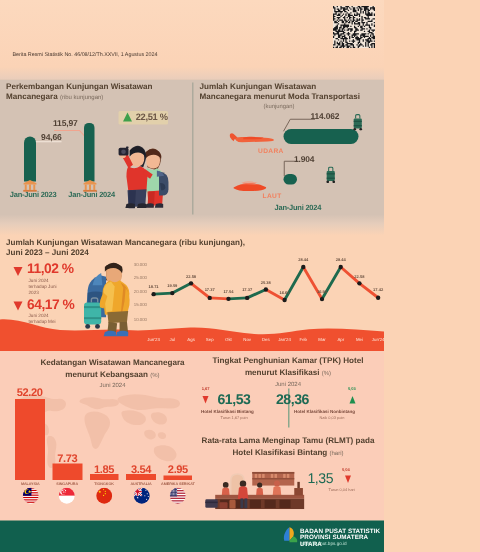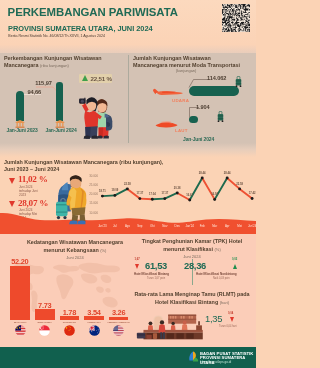--- a/index.html
+++ b/index.html
@@ -28,21 +28,21 @@
   .ttl .sm { font-size:4.0px; color:#7a6a5d; font-weight:normal;}
   .barval { position:absolute; font-size:5.7px; color:#4f4034; font-weight:bold; letter-spacing:-0.1px;}
   .barlbl { position:absolute; font-size:5.0px; color:#2e6b57; font-weight:bold; letter-spacing:-0.15px;}
   .bar { position:absolute; background:#17614f; }
   .pctg { position:absolute; font-size:6.2px; font-weight:bold; color:#6b5646; letter-spacing:-0.2px;}
   .tri-up { position:absolute; width:0;height:0; border-left:3.3px solid transparent; border-right:3.3px solid transparent; border-bottom:6.6px solid #3ea04b;}
   .tri-dn { position:absolute; width:0;height:0; border-left:3.3px solid transparent; border-right:3.3px solid transparent; border-top:6.6px solid #e0392c;}
   .tri-dn-s { position:absolute; width:0;height:0; border-left:2.6px solid transparent; border-right:2.6px solid transparent; border-top:5.2px solid #e0392c;}
   .tri-up-s { position:absolute; width:0;height:0; border-left:2.6px solid transparent; border-right:2.6px solid transparent; border-bottom:5.2px solid #1f8f4e;}
 
-  .bignum { position:absolute; font-size:9.2px; font-weight:bold; color:#e0392c; letter-spacing:-0.3px;font-family:Liberation Serif, serif;}
+  .bignum { position:absolute; font-size:9.2px; font-weight:bold; color:#e0392c; letter-spacing:-0.3px;}
   .notesm { position:absolute; font-size:3.1px; color:#8a5a4a; line-height:1.35;}
   .ylab { position:absolute; font-size:2.9px; color:#9a7a66; text-align:right;}
   .xlab { position:absolute; font-size:2.9px; color:#ffe6d9; text-align:center;}
   .dlab { position:absolute; font-size:2.7px; color:#6b5242; text-align:center; font-weight:bold;}
 
   .cval { position:absolute; font-size:7.4px; font-weight:bold; color:#e0442c; letter-spacing:-0.25px; text-align:center;}
   .clbl { position:absolute; font-size:2.45px; font-weight:bold; color:#a05a45; text-align:center;}
   .cbar { position:absolute; background:#ee4a2c; }
 
   .hnum { position:absolute; font-size:9.4px; font-weight:bold; color:#1d6a54; letter-spacing:-0.3px;}
@@ -57,22 +57,20 @@
 </style>
 </head>
 <body>
 
 <div class="page">
   <div class="abs header"></div>
   <div class="abs sec1"></div>
   <div class="abs sec1fade"></div>
   <div class="abs sec2"></div>
   <div class="abs sec3"></div>
-  <div class="abs h-title">PERKEMBANGAN PARIWISATA</div>
-  <div class="abs h-sub">PROVINSI SUMATERA UTARA, JUNI 2024</div>
   <div class="abs h-note">Berita Resmi Statistik No. 46/08/12/Th.XXVII, 1 Agustus 2024</div>
   <div class="abs" style="left:222px;top:4px;">
     <svg width="28" height="28" viewBox="0 0 34 34">
         <rect width="34" height="34" fill="#f2e6da"></rect>
         <path fill="#18181a" d="M0 0h1v1h-1zM3 0h1v1h-1zM6 0h1v1h-1zM10 0h3v1h-3zM15 0h1v1h-1zM20 0h2v1h-2zM23 0h6v1h-6zM32 0h1v1h-1zM0 1h2v1h-2zM6 1h4v1h-4zM11 1h1v1h-1zM13 1h1v1h-1zM16 1h2v1h-2zM19 1h1v1h-1zM21 1h2v1h-2zM25 1h3v1h-3zM30 1h4v1h-4zM1 2h1v1h-1zM3 2h2v1h-2zM6 2h1v1h-1zM8 2h4v1h-4zM14 2h1v1h-1zM16 2h2v1h-2zM20 2h1v1h-1zM22 2h2v1h-2zM25 2h4v1h-4zM30 2h1v1h-1zM32 2h2v1h-2zM1 3h1v1h-1zM4 3h2v1h-2zM8 3h2v1h-2zM12 3h1v1h-1zM16 3h3v1h-3zM20 3h1v1h-1zM22 3h1v1h-1zM25 3h2v1h-2zM28 3h2v1h-2zM33 3h1v1h-1zM1 4h7v1h-7zM9 4h2v1h-2zM16 4h3v1h-3zM22 4h1v1h-1zM24 4h1v1h-1zM26 4h1v1h-1zM28 4h1v1h-1zM2 5h1v1h-1zM6 5h1v1h-1zM11 5h1v1h-1zM14 5h1v1h-1zM19 5h1v1h-1zM22 5h1v1h-1zM24 5h1v1h-1zM26 5h1v1h-1zM28 5h2v1h-2zM31 5h1v1h-1zM0 6h3v1h-3zM4 6h2v1h-2zM8 6h1v1h-1zM10 6h1v1h-1zM12 6h2v1h-2zM17 6h1v1h-1zM19 6h3v1h-3zM26 6h6v1h-6zM33 6h1v1h-1zM0 7h1v1h-1zM3 7h3v1h-3zM7 7h1v1h-1zM10 7h1v1h-1zM12 7h4v1h-4zM17 7h3v1h-3zM21 7h1v1h-1zM27 7h5v1h-5zM33 7h1v1h-1zM0 8h2v1h-2zM6 8h1v1h-1zM9 8h1v1h-1zM12 8h2v1h-2zM16 8h1v1h-1zM21 8h1v1h-1zM23 8h1v1h-1zM28 8h1v1h-1zM0 9h1v1h-1zM3 9h3v1h-3zM8 9h2v1h-2zM11 9h1v1h-1zM13 9h2v1h-2zM16 9h2v1h-2zM23 9h1v1h-1zM25 9h2v1h-2zM28 9h1v1h-1zM0 10h2v1h-2zM4 10h1v1h-1zM9 10h1v1h-1zM13 10h1v1h-1zM16 10h1v1h-1zM19 10h1v1h-1zM21 10h1v1h-1zM23 10h1v1h-1zM26 10h4v1h-4zM32 10h2v1h-2zM0 11h1v1h-1zM3 11h1v1h-1zM5 11h3v1h-3zM9 11h2v1h-2zM12 11h1v1h-1zM14 11h1v1h-1zM16 11h2v1h-2zM19 11h3v1h-3zM23 11h2v1h-2zM31 11h1v1h-1zM1 12h2v1h-2zM4 12h1v1h-1zM7 12h2v1h-2zM10 12h2v1h-2zM13 12h1v1h-1zM15 12h2v1h-2zM18 12h2v1h-2zM23 12h1v1h-1zM28 12h4v1h-4zM1 13h3v1h-3zM7 13h2v1h-2zM10 13h1v1h-1zM12 13h2v1h-2zM15 13h1v1h-1zM17 13h1v1h-1zM20 13h2v1h-2zM23 13h3v1h-3zM27 13h1v1h-1zM33 13h1v1h-1zM4 14h1v1h-1zM9 14h1v1h-1zM15 14h1v1h-1zM17 14h5v1h-5zM24 14h1v1h-1zM27 14h1v1h-1zM31 14h1v1h-1zM3 15h1v1h-1zM6 15h7v1h-7zM21 15h1v1h-1zM24 15h1v1h-1zM26 15h4v1h-4zM31 15h1v1h-1zM33 15h1v1h-1zM2 16h2v1h-2zM6 16h1v1h-1zM8 16h5v1h-5zM14 16h1v1h-1zM17 16h1v1h-1zM20 16h1v1h-1zM22 16h2v1h-2zM25 16h1v1h-1zM29 16h1v1h-1zM33 16h1v1h-1zM1 17h3v1h-3zM5 17h2v1h-2zM8 17h2v1h-2zM11 17h1v1h-1zM17 17h2v1h-2zM22 17h2v1h-2zM29 17h2v1h-2zM0 18h4v1h-4zM5 18h1v1h-1zM7 18h2v1h-2zM12 18h4v1h-4zM18 18h2v1h-2zM23 18h3v1h-3zM27 18h1v1h-1zM30 18h1v1h-1zM0 19h3v1h-3zM4 19h2v1h-2zM7 19h1v1h-1zM9 19h1v1h-1zM11 19h2v1h-2zM14 19h2v1h-2zM18 19h3v1h-3zM22 19h2v1h-2zM29 19h1v1h-1zM31 19h3v1h-3zM2 20h7v1h-7zM14 20h1v1h-1zM17 20h2v1h-2zM25 20h1v1h-1zM28 20h2v1h-2zM32 20h1v1h-1zM0 21h1v1h-1zM3 21h2v1h-2zM8 21h2v1h-2zM12 21h1v1h-1zM17 21h1v1h-1zM29 21h3v1h-3zM0 22h5v1h-5zM6 22h3v1h-3zM11 22h3v1h-3zM16 22h5v1h-5zM23 22h4v1h-4zM28 22h1v1h-1zM31 22h2v1h-2zM1 23h1v1h-1zM4 23h3v1h-3zM9 23h1v1h-1zM12 23h1v1h-1zM15 23h4v1h-4zM22 23h4v1h-4zM30 23h1v1h-1zM32 23h1v1h-1zM0 24h1v1h-1zM4 24h2v1h-2zM7 24h3v1h-3zM13 24h1v1h-1zM15 24h1v1h-1zM17 24h1v1h-1zM19 24h1v1h-1zM22 24h1v1h-1zM24 24h5v1h-5zM30 24h1v1h-1zM32 24h2v1h-2zM0 25h1v1h-1zM4 25h2v1h-2zM7 25h1v1h-1zM9 25h2v1h-2zM13 25h1v1h-1zM15 25h2v1h-2zM18 25h3v1h-3zM22 25h2v1h-2zM25 25h1v1h-1zM29 25h1v1h-1zM31 25h3v1h-3zM2 26h2v1h-2zM6 26h6v1h-6zM13 26h1v1h-1zM18 26h5v1h-5zM28 26h3v1h-3zM32 26h2v1h-2zM4 27h1v1h-1zM8 27h1v1h-1zM10 27h1v1h-1zM16 27h1v1h-1zM19 27h3v1h-3zM24 27h1v1h-1zM26 27h3v1h-3zM30 27h1v1h-1zM1 28h1v1h-1zM6 28h1v1h-1zM8 28h1v1h-1zM10 28h1v1h-1zM13 28h1v1h-1zM15 28h3v1h-3zM21 28h1v1h-1zM24 28h1v1h-1zM27 28h5v1h-5zM33 28h1v1h-1zM1 29h1v1h-1zM3 29h1v1h-1zM5 29h1v1h-1zM7 29h1v1h-1zM10 29h2v1h-2zM16 29h1v1h-1zM20 29h2v1h-2zM26 29h1v1h-1zM28 29h2v1h-2zM1 30h1v1h-1zM3 30h3v1h-3zM7 30h2v1h-2zM11 30h5v1h-5zM20 30h1v1h-1zM22 30h1v1h-1zM26 30h1v1h-1zM28 30h1v1h-1zM31 30h3v1h-3zM0 31h2v1h-2zM4 31h2v1h-2zM7 31h2v1h-2zM10 31h2v1h-2zM14 31h3v1h-3zM19 31h1v1h-1zM21 31h3v1h-3zM26 31h1v1h-1zM28 31h1v1h-1zM30 31h2v1h-2zM33 31h1v1h-1zM3 32h1v1h-1zM6 32h4v1h-4zM11 32h3v1h-3zM16 32h1v1h-1zM20 32h2v1h-2zM24 32h1v1h-1zM26 32h1v1h-1zM28 32h1v1h-1zM31 32h1v1h-1zM33 32h1v1h-1zM0 33h1v1h-1zM2 33h2v1h-2zM5 33h2v1h-2zM8 33h1v1h-1zM11 33h2v1h-2zM14 33h1v1h-1zM16 33h2v1h-2zM20 33h1v1h-1zM29 33h1v1h-1zM31 33h1v1h-1zM33 33h1v1h-1z"></path>
       </svg>
   </div>
   <div class="abs divider1"></div>
   <div class="ttl" style="left:4px;top:54.5px;width:122px;">
     <span>Perkembangan Kunjungan Wisatawan</span><br>
@@ -203,21 +201,21 @@
       </svg>
     </div>
   <div class="ttl" style="left:4px;top:158.5px;width:240px;white-space:nowrap;">
     <span>Jumlah Kunjungan Wisatawan Mancanegara (ribu kunjungan),</span><br>
     <span>Juni 2023 – Juni 2024</span>
   </div>
   <div class="tri-dn" style="left:8.5px;top:177.5px;"></div>
   <div class="bignum" style="left:18px;top:174px;">11,02 %</div>
   <div class="notesm" style="left:19px;top:184.5px;width:24px;">Juni 2024 terhadap Juni 2023</div>
   <div class="tri-dn" style="left:8.5px;top:201px;"></div>
-  <div class="bignum" style="left:18px;top:197.5px;">28,07 %</div>
+  <div class="bignum" style="left:18px;top:197.5px;">64,17 %</div>
   <div class="notesm" style="left:19px;top:208px;width:24px;">Juni 2024 terhadap Mei 2024</div>
   <svg class="abs" style="left:0px;top:0px;pointer-events:none;" width="256" height="368">
    <g>
         <line x1="102.40" y1="196.10" x2="114.88" y2="195.39" stroke="#1d6a4e" stroke-width="1.9" stroke-linecap="round"></line>
         <line x1="114.88" y1="195.39" x2="127.35" y2="188.90" stroke="#1d6a4e" stroke-width="1.9" stroke-linecap="round"></line>
         <line x1="127.35" y1="188.90" x2="139.82" y2="198.59" stroke="#ee5133" stroke-width="1.9" stroke-linecap="round"></line>
         <line x1="139.82" y1="198.59" x2="152.30" y2="199.21" stroke="#ee5133" stroke-width="1.9" stroke-linecap="round"></line>
         <line x1="152.30" y1="199.21" x2="164.78" y2="198.59" stroke="#1d6a4e" stroke-width="1.9" stroke-linecap="round"></line>
         <line x1="164.78" y1="198.59" x2="177.25" y2="192.99" stroke="#1d6a4e" stroke-width="1.9" stroke-linecap="round"></line>
         <line x1="177.25" y1="192.99" x2="189.73" y2="200.01" stroke="#ee5133" stroke-width="1.9" stroke-linecap="round"></line>
@@ -382,21 +380,21 @@
           <circle cx="8.4" cy="6" r="4.2" fill="#ed2939"></circle>
           <circle cx="8.2" cy="2.6" r=".8" fill="#fff"></circle>
           <circle cx="6.2" cy="4.2" r=".8" fill="#fff"></circle>
           <circle cx="10.3" cy="4.2" r=".8" fill="#fff"></circle>
           <circle cx="7.1" cy="6.6" r=".8" fill="#fff"></circle>
           <circle cx="9.5" cy="6.6" r=".8" fill="#fff"></circle>
         </g>
       </svg>
     </div>
   <div class="cbar" style="left:59.6px;top:315.8px;width:19.6px;height:3.8px;"></div>
-  <div class="cval" style="left:57.6px;top:307.6px;width:23.6px;">1.78</div>
+  <div class="cval" style="left:57.6px;top:307.6px;width:23.6px;">1.85</div>
   <div class="clbl" style="left:56.6px;top:320.8px;width:25.6px;">TIONGKOK</div>
   <div class="abs" style="left:63.9px;top:325.4px;">
       <svg width="11" height="11" viewBox="0 0 24 24">
         <defs>
           <clipPath id="cc">
             <circle cx="12" cy="12" r="11.5"></circle>
           </clipPath>
         </defs>
         <g clip-path="url(#cc)">
           <rect width="24" height="24" fill="#de2910"></rect>
@@ -427,21 +425,21 @@
           <path d="M6 13 l1 3 -2.6 -1.9 3.2 0 -2.6 1.9 z" fill="#fff"></path>
           <circle cx="18" cy="4" r=".8" fill="#fff"></circle>
           <circle cx="20" cy="9" r=".8" fill="#fff"></circle>
           <circle cx="16.5" cy="12" r=".8" fill="#fff"></circle>
           <circle cx="19" cy="17" r=".8" fill="#fff"></circle>
           <circle cx="21.5" cy="13" r=".8" fill="#fff"></circle>
         </g>
       </svg>
     </div>
   <div class="cbar" style="left:108.8px;top:316.5px;width:19.6px;height:3.1px;"></div>
-  <div class="cval" style="left:106.8px;top:308.3px;width:23.6px;">3.26</div>
+  <div class="cval" style="left:106.8px;top:308.3px;width:23.6px;">2.95</div>
   <div class="clbl" style="left:105.8px;top:320.8px;width:25.6px;">AMERIKA SERIKAT</div>
   <div class="abs" style="left:113.1px;top:325.4px;">
       <svg width="11" height="11" viewBox="0 0 24 24">
         <defs>
           <clipPath id="cu">
             <circle cx="12" cy="12" r="11.5"></circle>
           </clipPath>
         </defs>
         <g clip-path="url(#cu)">
           <rect width="24" height="24" fill="#fff"></rect>

